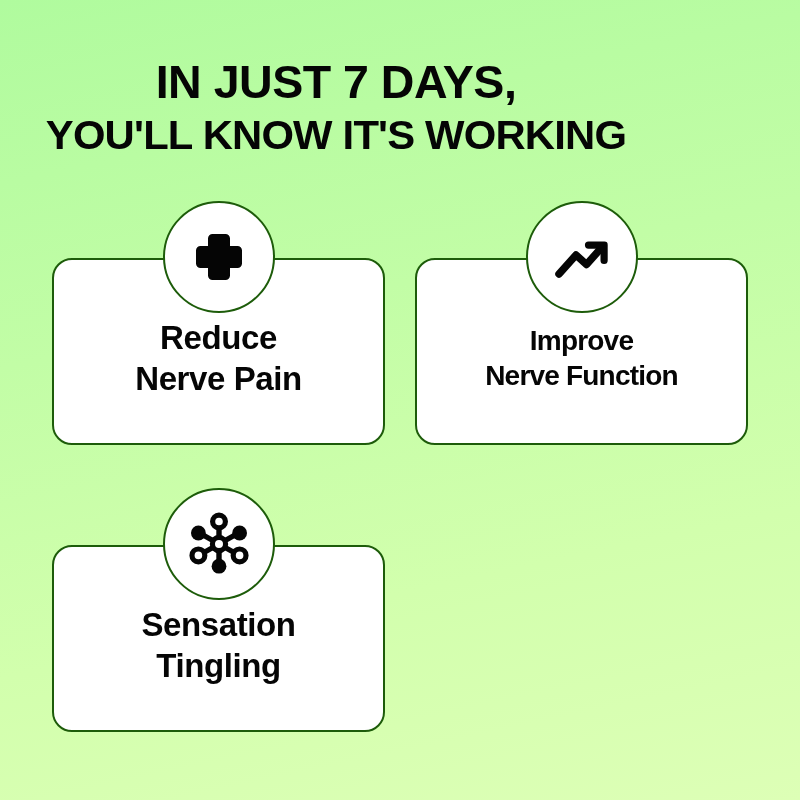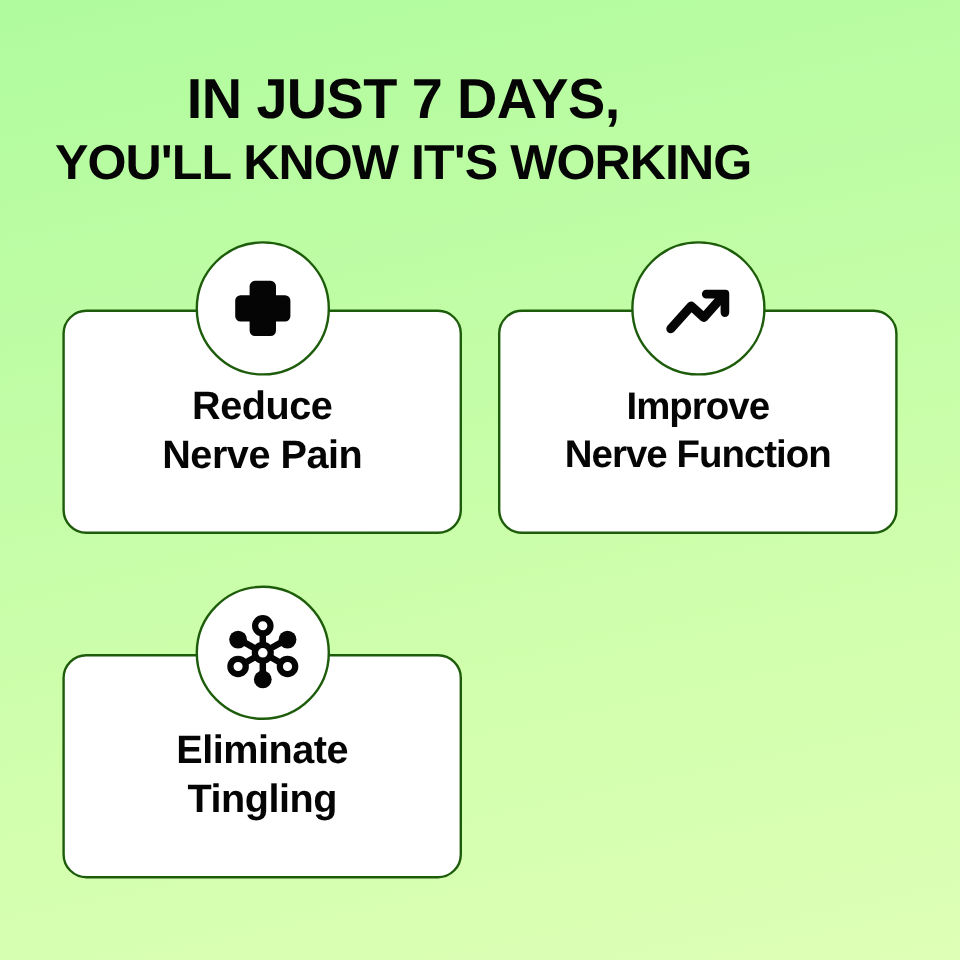--- a/index.html
+++ b/index.html
@@ -85,21 +85,21 @@
     font-weight: bold;
     font-size: 33px;
     line-height: 1.22;
     text-align: center;
     letter-spacing: -0.4px;
     white-space: pre-line;
     margin-top: 14px;
     padding: 0 2px;
   }
   .card-label.wide {
-    font-size: 32px;
+    font-size: 28px;
     letter-spacing: -0.8px;
   }
 
   
   .badge {
     position: absolute;
     top: -57px;
     left: 50%;
     transform: translateX(-50%);
     width: 112px;
@@ -154,21 +154,21 @@
             <path d="M8 48 L25 29 L35.5 38.5 L52 20" fill="none" stroke="#050505" stroke-width="7.5" stroke-linecap="round" stroke-linejoin="round"></path>
             <path d="M37.5 15.5 H53.5 a3.2 3.2 0 0 1 3.2 3.2 V34.5 a3.6 3.6 0 0 1 -7.2 0 V22.7 H37.5 a3.6 3.6 0 0 1 0 -7.2 Z" fill="#050505"></path>
           </svg>
         </span>
       </div>
     </div>
 
 
     <div class="card-wrap">
       <div class="card">
-        <div class="card-label">Eliminate
+        <div class="card-label">Sensation
 Tingling</div>
       </div>
       <div class="badge">
         <span>
           <svg width="66" height="66" viewBox="0 0 66 66" aria-hidden="true">
             <g stroke="#050505" stroke-width="5.4" stroke-linecap="round">
               <line x1="33" y1="33" x2="33" y2="11"></line>
               <line x1="33" y1="33" x2="33" y2="55"></line>
               <line x1="33" y1="33" x2="13.5" y2="22"></line>
               <line x1="33" y1="33" x2="52.5" y2="22"></line>

